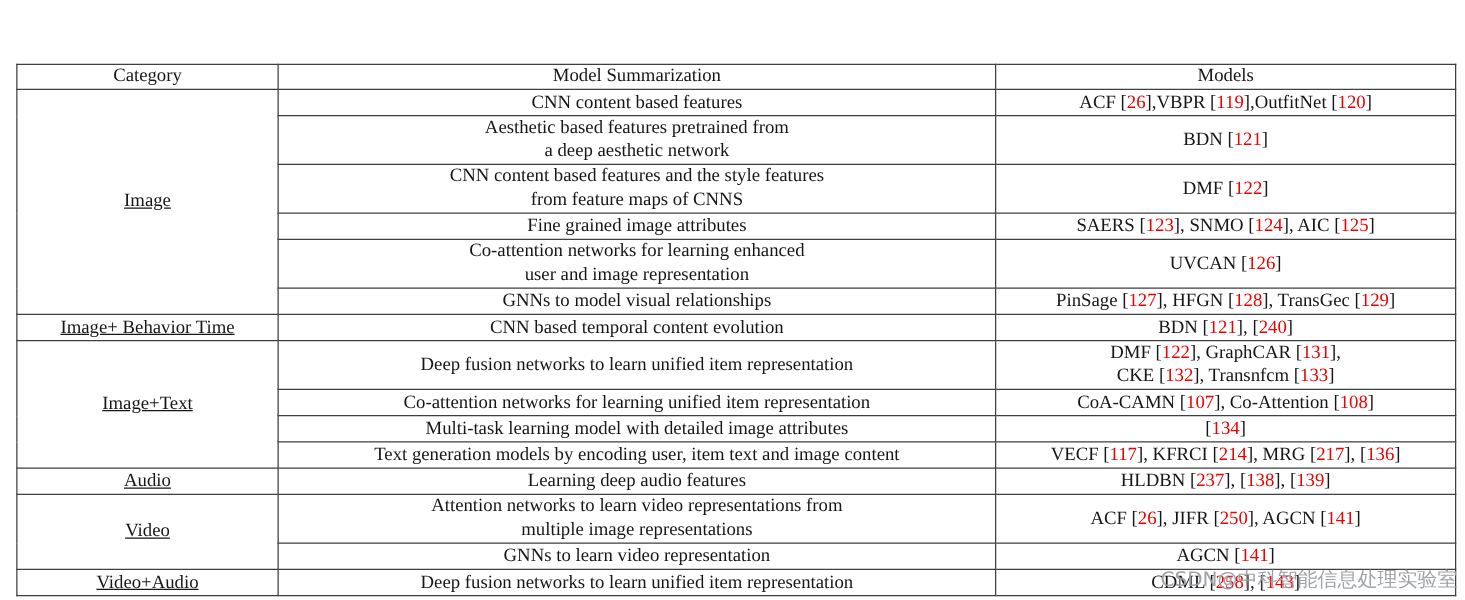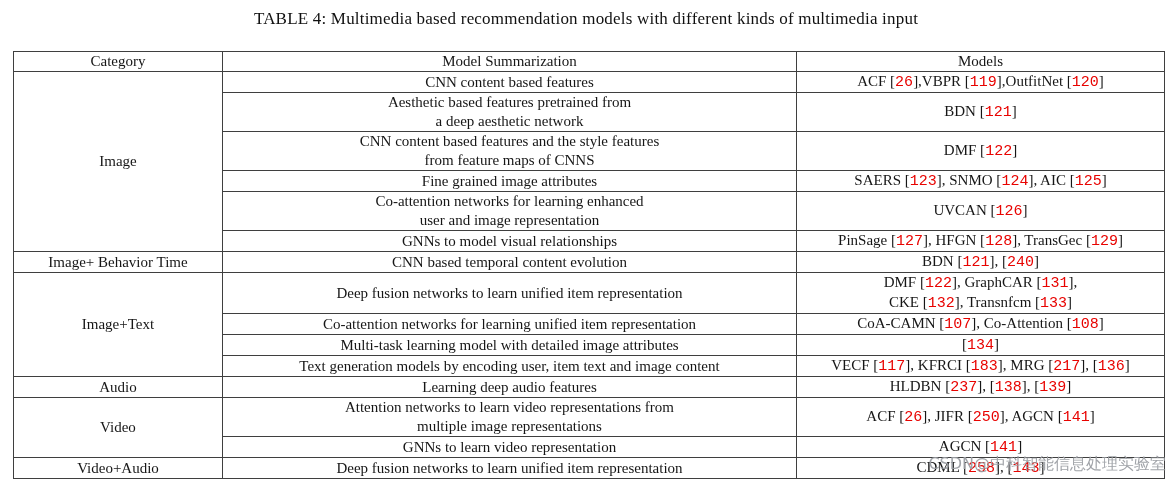--- a/index.html
+++ b/index.html
@@ -32,38 +32,37 @@
     vertical-align:middle;
     padding:0 3px;
     line-height:19px;
     height:20px;
     overflow:hidden;
   }
   table.paper-table th{
     font-weight:normal;
     height:18px;
   }
-  td.cat{ vertical-align:middle; }
-  span.ref{ color:#e80300; cursor:pointer;font-family:Liberation Mono, monospace; }
+  td.cat{ vertical-align:middle;text-decoration:underline; }
+  span.ref{ color:#e80300; cursor:pointer; }
   .watermark{
     position:absolute;
     right:6px;bottom:5px;
     font-family:"DejaVu Sans","Liberation Sans",sans-serif;
     font-size:16px;
     color:rgba(155,158,163,0.95);
     white-space:nowrap;
     pointer-events:none;
   }
 </style>
 </head>
 <body>
 
 <div class="page">
 
-  <div class="title">TABLE 4: Multimedia based recommendation models with different kinds of multimedia input</div>
 
   <table class="paper-table">
     <colgroup>
       <col style="width:209px">
       <col style="width:574px">
       <col style="width:368px">
     </colgroup>
     <thead>
       <tr>
         <th>Category</th>
@@ -110,21 +109,21 @@
         <tr>
           <td class="sum">Co-attention networks for learning unified item representation</td>
           <td class="mod">CoA-CAMN [<span class="ref">107</span>], Co-Attention [<span class="ref">108</span>]</td>
         </tr>
         <tr>
           <td class="sum">Multi-task learning model with detailed image attributes</td>
           <td class="mod">[<span class="ref">134</span>]</td>
         </tr>
         <tr>
           <td class="sum">Text generation models by encoding user, item text and image content</td>
-          <td class="mod">VECF [<span class="ref">117</span>], KFRCI [<span class="ref">183</span>], MRG [<span class="ref">217</span>], [<span class="ref">136</span>]</td>
+          <td class="mod">VECF [<span class="ref">117</span>], KFRCI [<span class="ref">214</span>], MRG [<span class="ref">217</span>], [<span class="ref">136</span>]</td>
         </tr>
         <tr>
           <td rowspan="1" class="cat">Audio</td>
           <td class="sum">Learning deep audio features</td>
           <td class="mod">HLDBN [<span class="ref">237</span>], [<span class="ref">138</span>], [<span class="ref">139</span>]</td>
         </tr>
         <tr>
           <td rowspan="2" class="cat">Video</td>
           <td class="sum">Attention networks to learn video representations from<br>multiple image representations</td>
           <td class="mod">ACF [<span class="ref">26</span>], JIFR [<span class="ref">250</span>], AGCN [<span class="ref">141</span>]</td>

